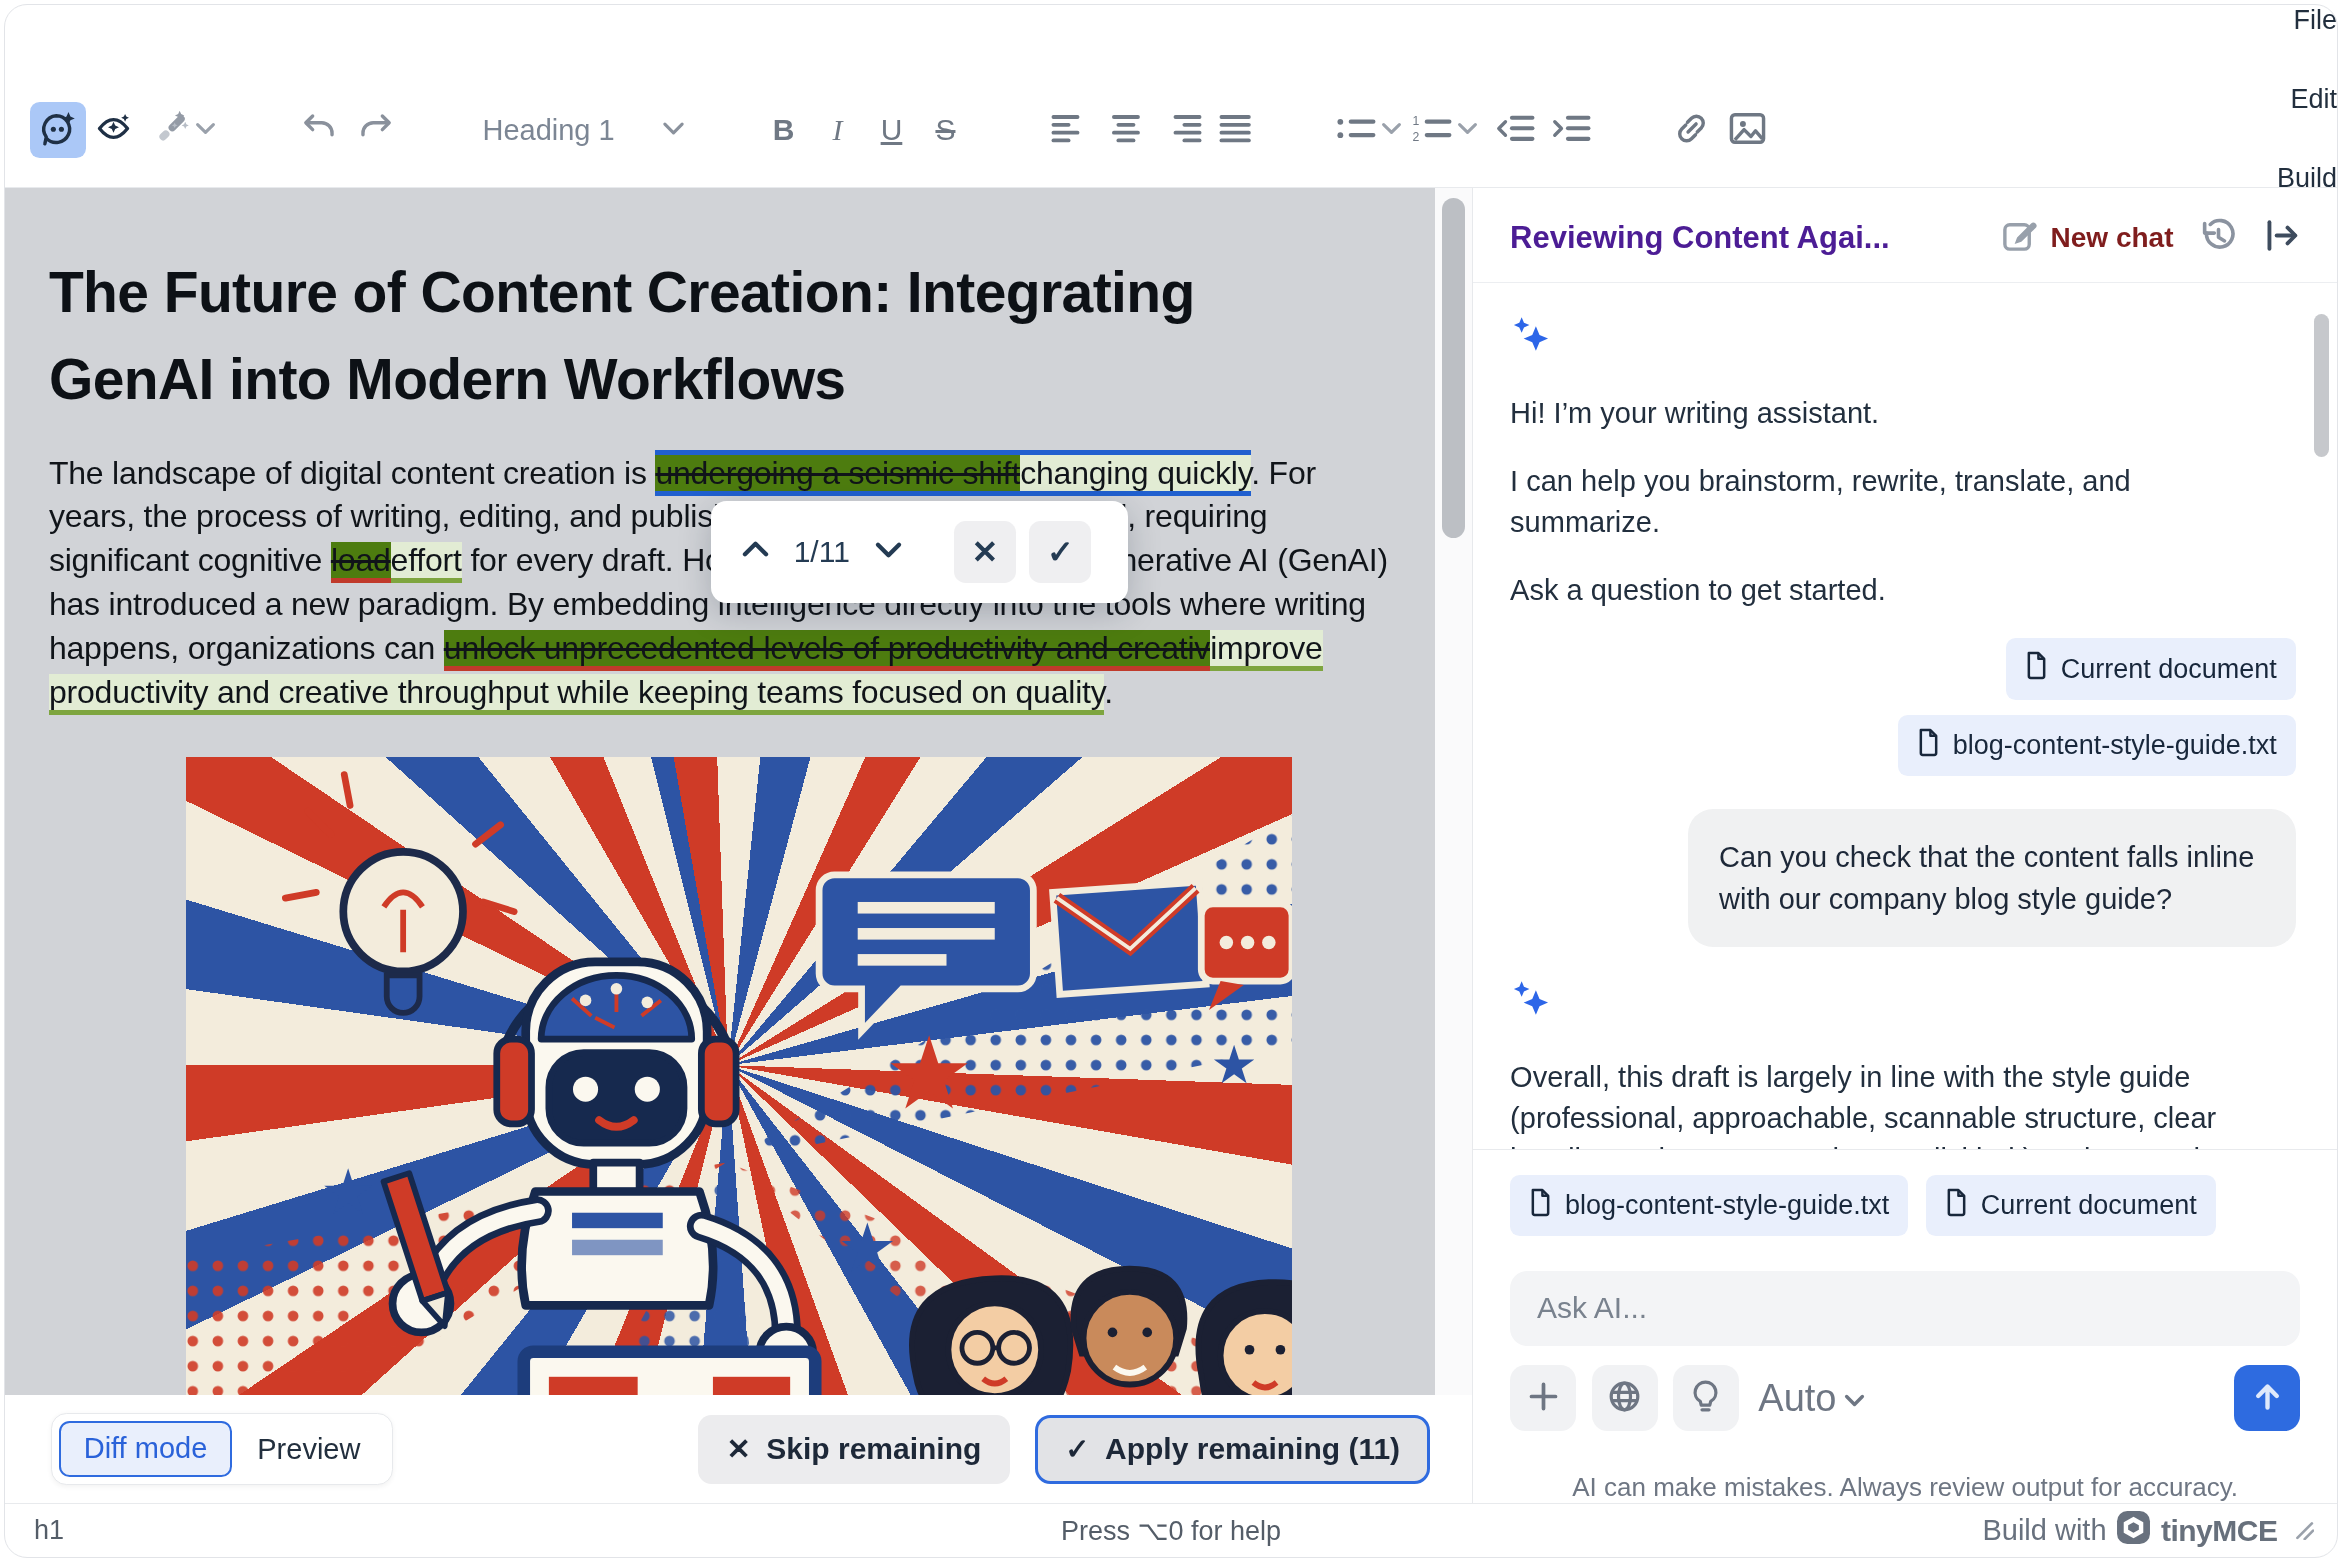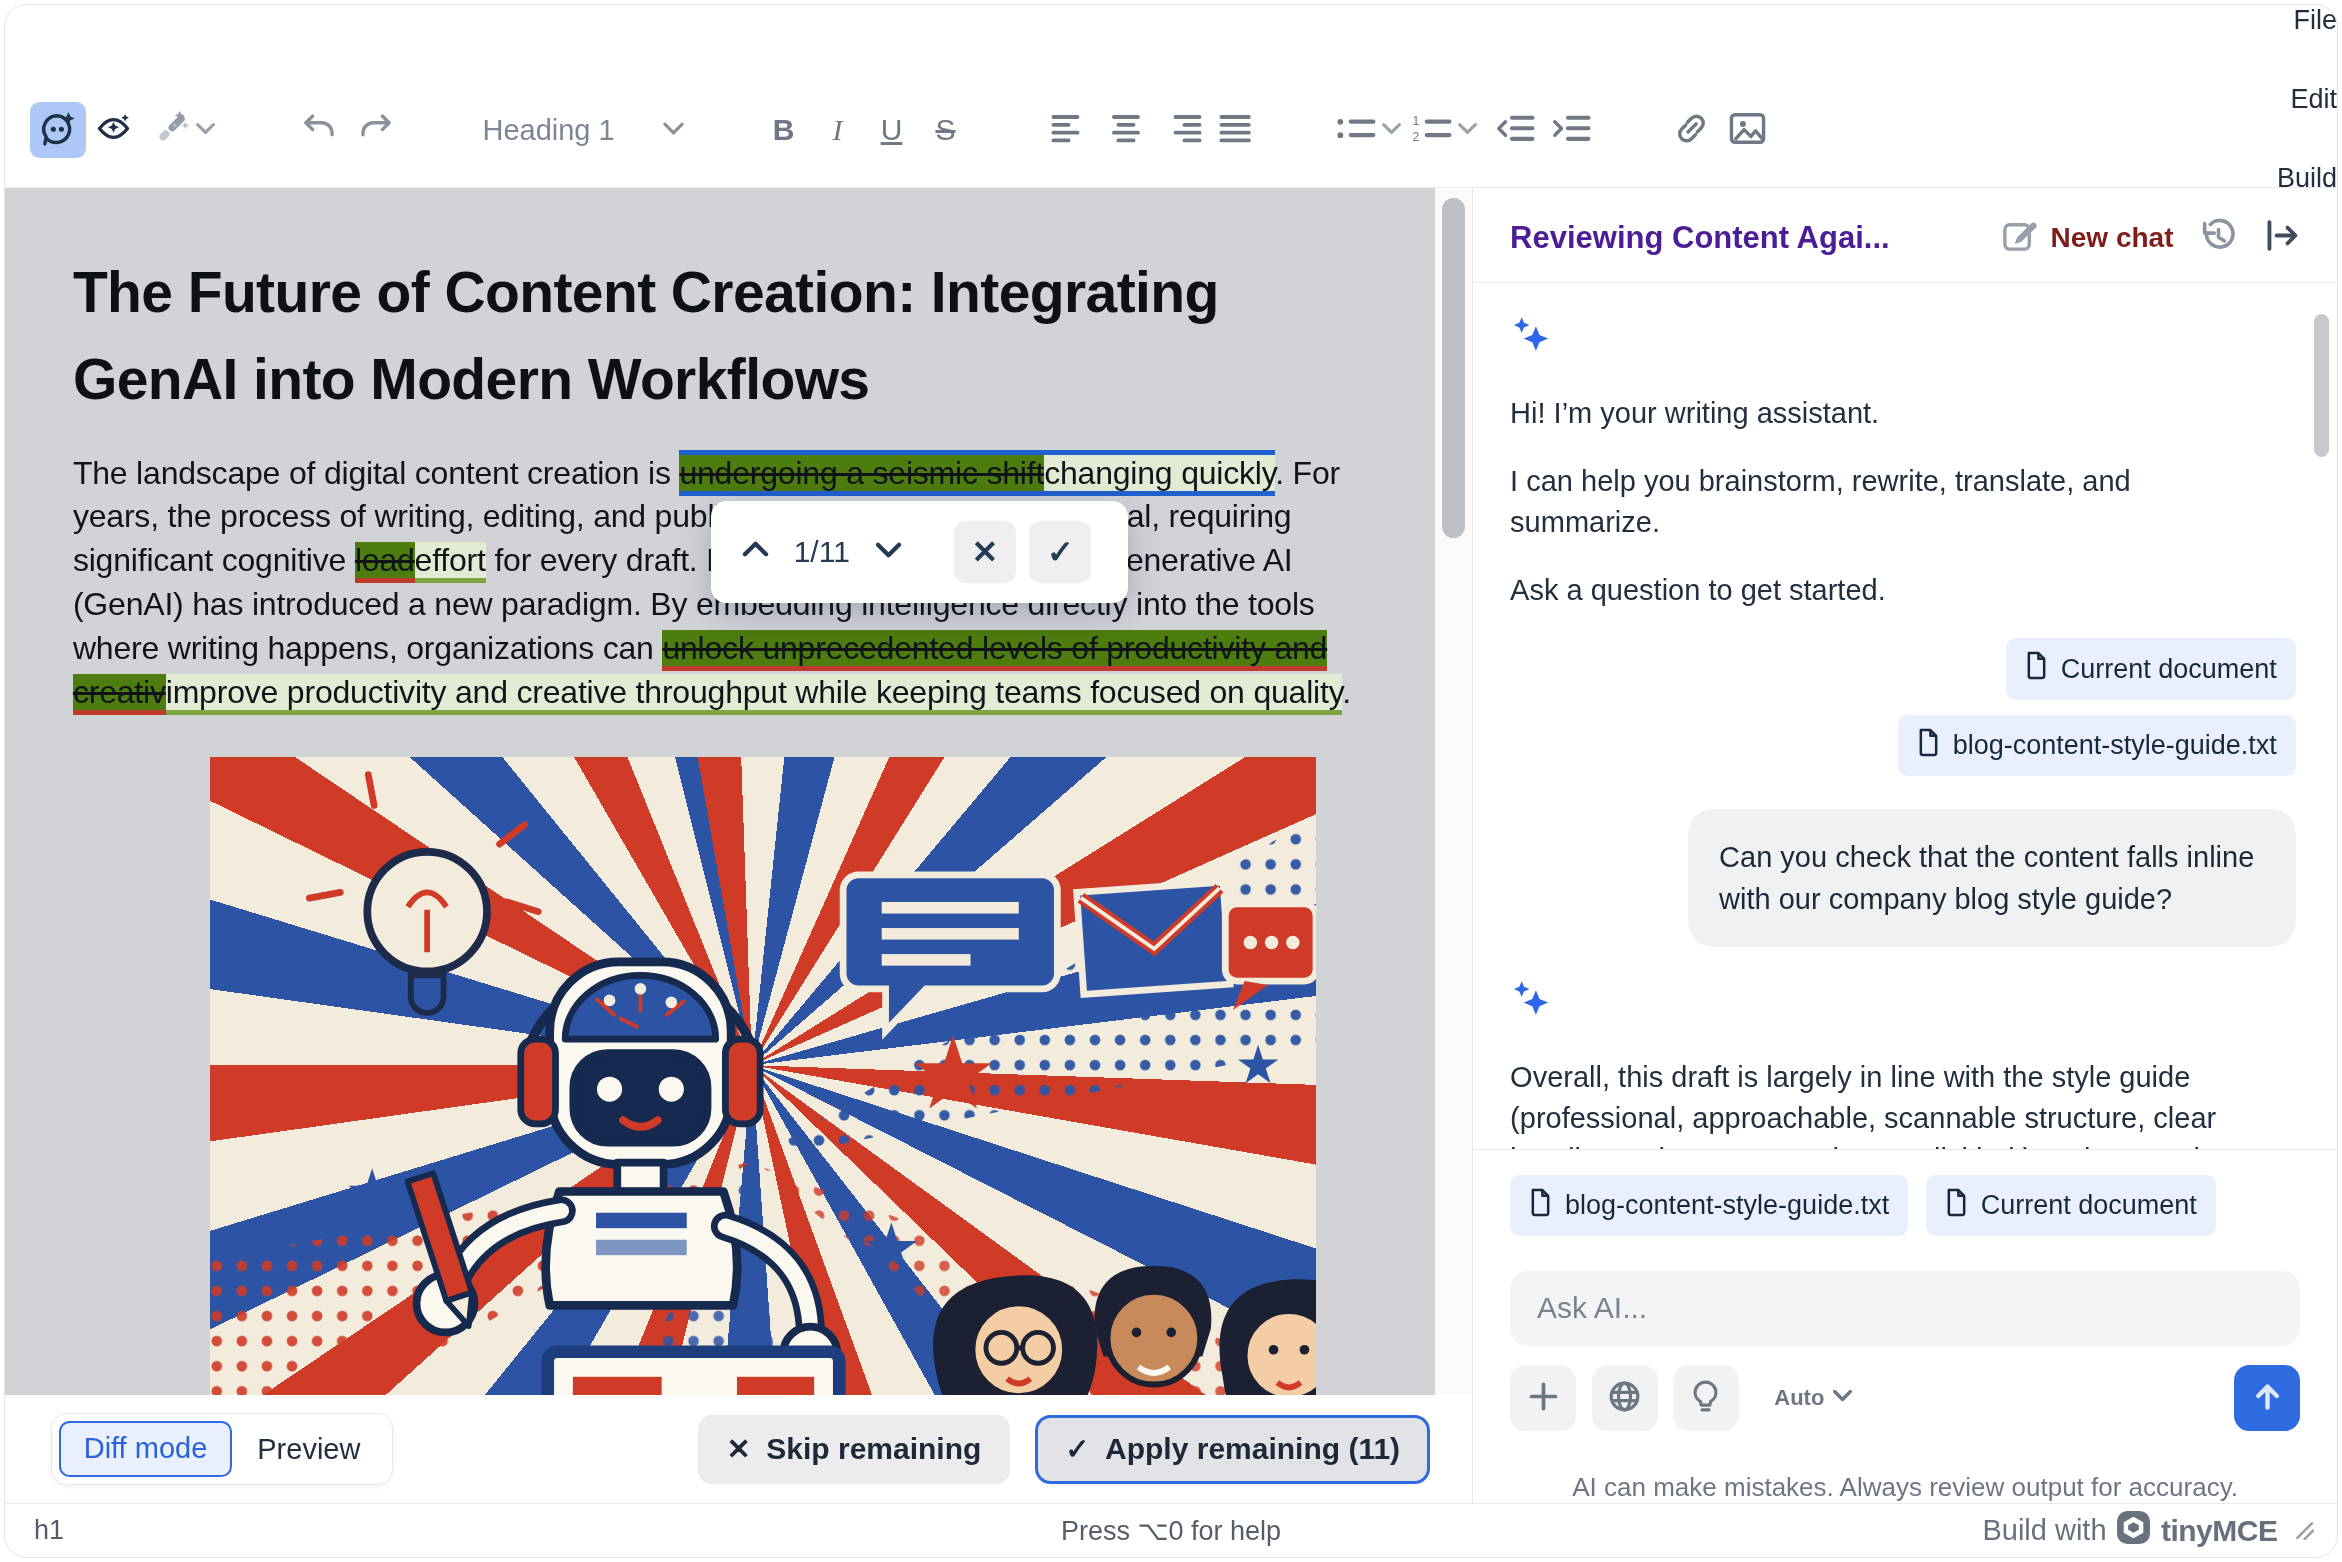--- a/index.html
+++ b/index.html
@@ -16,21 +16,21 @@
   .tbtn.active { background:#abc8f7; }
   .tbtn-wide { display:flex; align-items:center; gap:3.9px; flex:none; }
   .sp { flex:none; }
   .fmt-select { width:241px; height:64px; display:flex; align-items:center; padding:0 17.4px 0 21px; color:#7c8694; font-size:29px; flex:none; }
   .fmt-select .lbl { flex:1; }
   .glyph-btn { font-size:30px; color:#6f7884; width:54px; height:54px; display:flex; align-items:center; justify-content:center; flex:none; }
 
   
   .main { flex:1; display:flex; min-height:0; }
   .editor-pane { position:relative; flex:1; display:flex; min-width:0; background:#d1d3d7; }
-  .doc-area { flex:1; overflow:hidden; padding:48px 39px 0 68px; }
+  .doc-area { flex:1; overflow:hidden; padding:48px 39px 0 44px; }
   .doc-title { font-size:57px; line-height:1.52; font-weight:800; letter-spacing:-0.6px; color:#0d1116; max-width:1313px; margin:13.5px 0 29px; }
   .doc-p { font-size:32px; line-height:1.37; letter-spacing:-0.2px; color:#101419; max-width:1412px; }
   .del { background:#4d7c0f; text-decoration:line-through; text-decoration-thickness:3.4px; text-decoration-color:#101419; border-bottom:5.8px solid #c03a2b; }
   .ins { background:#e2ecd4; border-bottom:5.8px solid #7ea53f; }
   .diff-current { border-top:5.8px solid #2160cf; border-bottom:5.8px solid #2160cf; }
   .diff-current .del, .diff-current .ins { border-bottom:none; }
 
   .illustration { position:relative; margin:42px 0 0 137px; width:1106px; height:670px; overflow:hidden; flex:none; }
   .sunburst { position:absolute; inset:0; background:#f3ecdc; background-image:repeating-conic-gradient(from -10deg at 49% 46%, #cf3b27 0deg 8deg, #f3ecdc 8deg 16deg, #2d54a4 16deg 25deg, #f3ecdc 25deg 34deg); }
   .illustration svg { position:absolute; inset:0; }
@@ -68,21 +68,21 @@
   .chip { display:inline-flex; align-items:center; gap:12.6px; background:#e9effc; border-radius:9.7px; padding:12.6px 19.3px; font-size:27px; color:#18273b; margin-bottom:15.4px; }
   .bubble { background:#f0f1f2; border-radius:25px; padding:27px 31px; width:fit-content; max-width:608px; margin:17.4px 0 33px auto; font-size:29px; line-height:1.45; color:#1d2838; }
   .sb-scroll-thumb { position:absolute; right:7.7px; top:31px; width:15.4px; height:143px; border-radius:7.7px; background:#c6c8cc; }
 
   .composer { border-top:1.9px solid #e8eaed; padding:25px 37px 0; }
   .comp-chips { display:flex; gap:17.4px; margin-bottom:19.3px; }
   .ask-input { width:100%; height:75px; background:#f3f4f6; border:none; outline:none; border-radius:17.4px; padding:0 27px; font-size:30px; color:#222f3e; font-family:"Liberation Sans",sans-serif; }
   .ask-input::placeholder { color:#79828e; }
   .comp-row { display:flex; align-items:center; gap:15.4px; margin-top:19.3px; }
   .toolsq { width:66px; height:66px; background:#f1f2f4; border-radius:15.4px; display:flex; align-items:center; justify-content:center; flex:none; }
-  .auto-dd { display:flex; align-items:center; gap:7.7px; font-weight:700; color:#6e7683; font-size:22px; margin-left:20px; }
+  .auto-dd { display:flex; align-items:center; gap:7.7px; font-weight:400; color:#6e7683; font-size:38px; margin-left:4px; }
   .send-btn { width:66px; height:66px; background:#2e6be0; border-radius:15.4px; display:flex; align-items:center; justify-content:center; margin-left:auto; flex:none; }
   .disclaimer { text-align:center; font-size:26px; color:#6e7683; margin-top:41px; }
 
   
   .statusbar { height:54px; border-top:1.9px solid #e8eaed; display:flex; align-items:center; padding:0 23px 0 29px; position:relative; font-size:27px; color:#545d68; }
   .status-center { position:absolute; left:50%; transform:translateX(-50%); }
   .brand { margin-left:auto; display:flex; align-items:center; gap:9.7px; color:#68717e; font-size:29px; }
   .brand b { font-size:30px; font-weight:800; color:#67707c; letter-spacing:-0.5px; }
 </style>
 </head>

